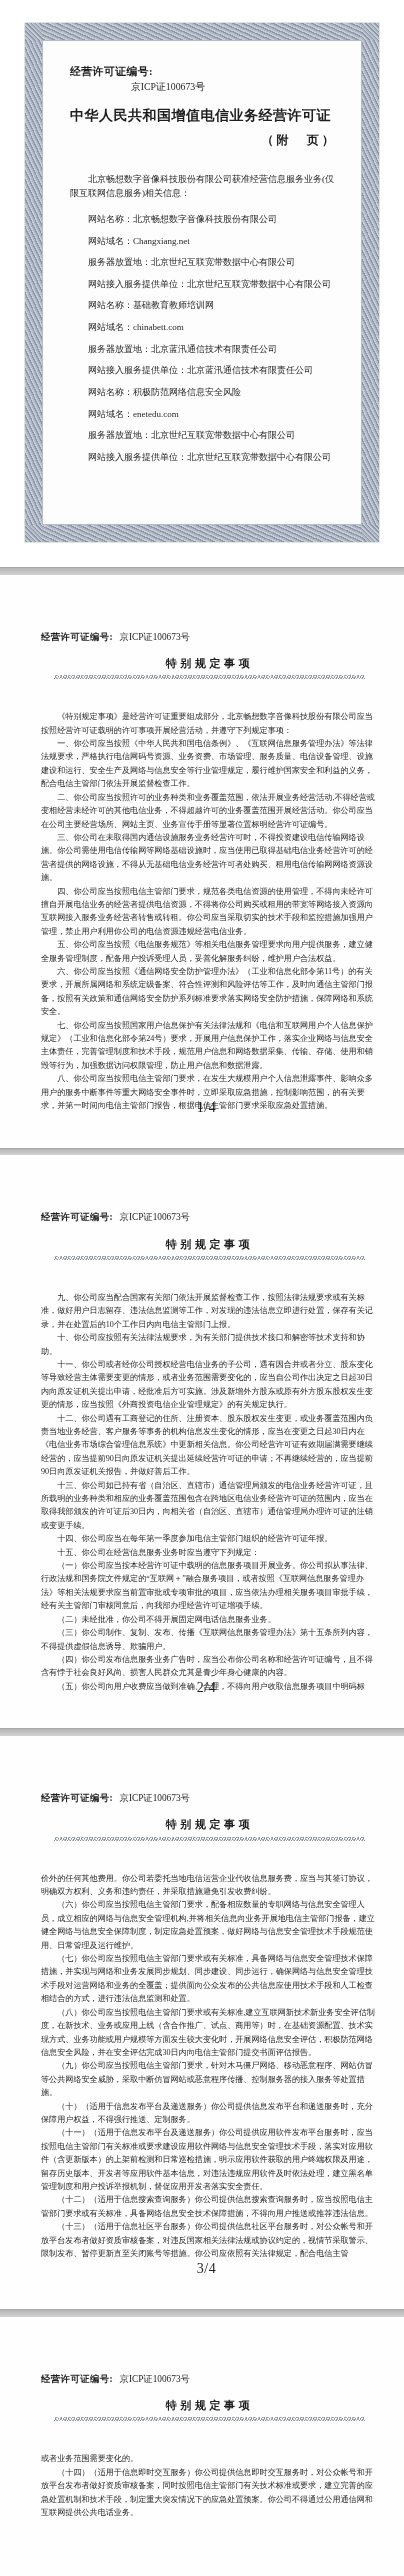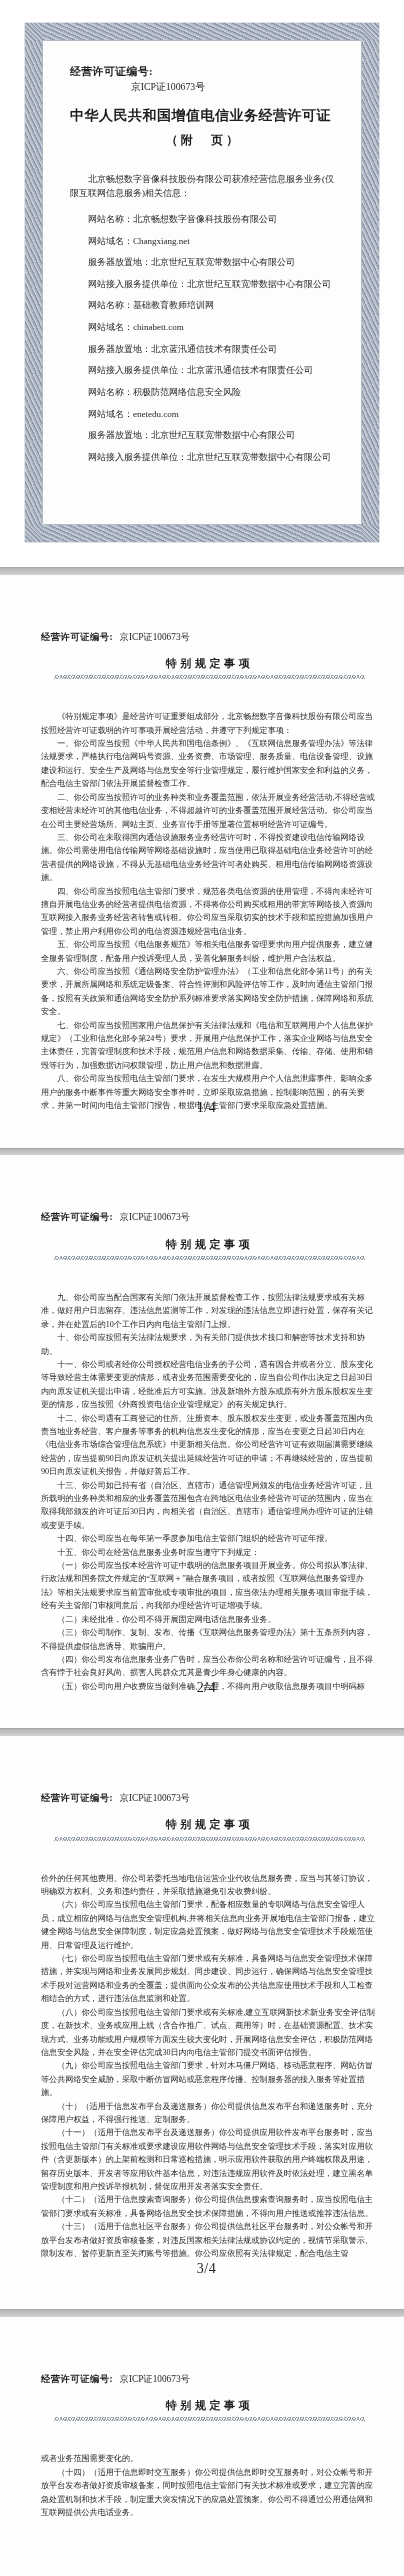--- a/index.html
+++ b/index.html
@@ -20,21 +20,21 @@
     border:17.5px solid #97a2b1;
     border-image:repeating-linear-gradient(45deg,#aeb7c2 0 2.1px,#8c98a9 2.1px 4.1px,#c6cdd6 4.1px 6.2px) 34;
     box-shadow:inset 0 0 0 1px #b4bcc7, 0 0 0 0.5px #c4c9d0;
     padding:25px 25px 0 28px;
     position:relative;
     overflow:hidden;
   }
   .cert-no-label{font-size:10.8px;font-weight:bold;letter-spacing:0.5px;}
   .cert-no-value{font-size:9.8px;margin:2.1px 0 0 61px;}
   .cert-title{font-size:14px;font-weight:bold;letter-spacing:0.5px;margin:13.4px 0 0;}
-  .cert-subtitle{font-size:12px;font-weight:bold;text-align:center;letter-spacing:3.1px;margin:6.2px 0 0;}
+  .cert-subtitle{font-size:12px;font-weight:bold;text-align:right;letter-spacing:3.1px;margin:6.2px 0 0;}
   .cert-body{margin-top:24px;font-size:9px;line-height:1.55;}
   .cert-body p{margin:0 0 7.7px;text-indent:2em;}
   .cert-body p.intro{margin-bottom:12.4px;}
   
   .gap{height:25px;}
   .sep{height:6.7px;background:linear-gradient(#b5b5b5,#d2d2d2);border-top:0.5px solid #a8a8a8;}
   
   .page{
     box-sizing:border-box;
     position:relative;

